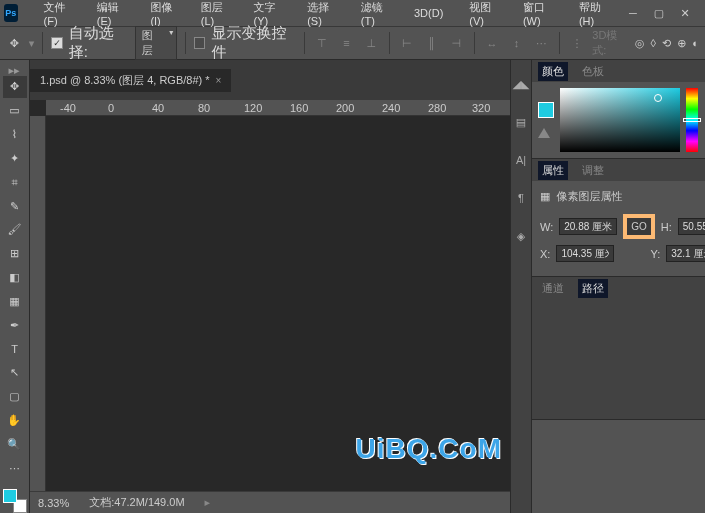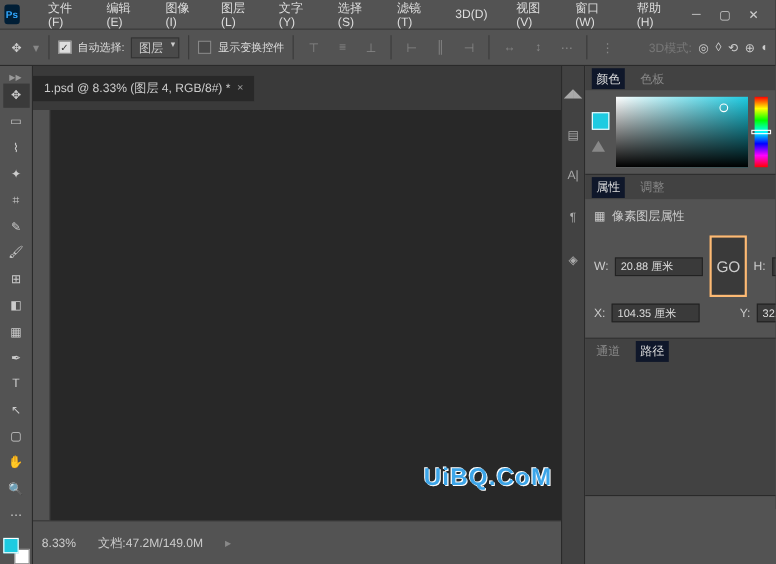--- a/index.html
+++ b/index.html
@@ -5,21 +5,21 @@
 *{margin:0;padding:0;box-sizing:border-box;font-family:"Microsoft YaHei",Arial,sans-serif;font-size:11px;color:#ccc;user-select:none}
 body{width:705px;height:513px;background:#535353;overflow:hidden}
 .menubar{height:26px;background:#535353;display:flex;align-items:center;padding:0 4px;gap:14px}
 .ps-logo{width:18px;height:18px;background:#001e36;border-radius:3px;display:flex;align-items:center;justify-content:center;color:#31a8ff;font-weight:bold;font-size:9px;margin-right:6px}
 .menu-item{padding:3px 6px;color:#ddd;font-size:11px}
 .win-controls{margin-left:auto;display:flex;gap:14px;padding-right:10px}
 .win-btn{width:12px;height:12px;display:flex;align-items:center;justify-content:center;color:#ccc}
 .optbar{height:34px;background:#535353;border-top:1px solid #383838;border-bottom:1px solid #2a2a2a;display:flex;align-items:center;padding:0 6px;gap:6px}
 .tool-ind{width:18px;height:18px;display:flex;align-items:center;justify-content:center}
 .chk{width:12px;height:12px;border:1px solid #888;background:#ddd;display:flex;align-items:center;justify-content:center;font-size:9px;color:#333}
-.opt-label{color:#ddd;font-size:10px}
+.opt-label{color:#ddd;font-size:15px}
 .dd{background:#4a4a4a;border:1px solid #333;padding:1px 14px 1px 6px;position:relative;font-size:11px}
 .dd:after{content:"▾";position:absolute;right:3px;top:1px;font-size:8px}
 .sep{width:1px;height:22px;background:#3a3a3a;margin:0 2px}
 .align-btn{width:20px;height:20px;display:flex;align-items:center;justify-content:center;color:#888}
 .threed{margin-left:auto;color:#777;font-size:11px}
 .threed-icons{display:flex;gap:6px;color:#666}
 .main{display:flex;height:453px}
 .toolbar{width:30px;background:#535353;border-right:1px solid #2a2a2a;display:flex;flex-direction:column;align-items:center;padding-top:4px;gap:2px}
 .tool{width:24px;height:22px;display:flex;align-items:center;justify-content:center;color:#ccc;position:relative}
 .tool.active{background:#3a3a3a}
@@ -32,43 +32,43 @@
 .doctab .x{color:#999;font-size:10px}
 .ruler-h{height:16px;background:#535353;border-bottom:1px solid #333;display:flex;align-items:flex-end;font-size:8px;color:#aaa;position:relative;margin-left:16px}
 .ruler-h span{position:absolute;bottom:1px}
 .ruler-v{width:16px;background:#535353;border-right:1px solid #333}
 .canvas-wrap{flex:1;display:flex}
 .canvas-bg{flex:1;background:#282828;display:flex;align-items:center;justify-content:center;position:relative}
 .artboard{width:298px;height:190px;background:linear-gradient(160deg,#0a4a6e 0%,#072e42 100%);display:flex;align-items:center;justify-content:center;margin-top:-30px}
 .kl-text{font-size:82px;font-weight:900;font-family:Arial Black,sans-serif;letter-spacing:4px;position:relative}
 .kl-k{color:#ff7db8;text-shadow:0 0 3px #ff4a9e,1px 1px 0 #2a5a7a,-1px -1px 0 #2a5a7a;-webkit-text-stroke:2px #4a7a8a}
 .kl-l{color:#4ae8ff;text-shadow:0 0 3px #1ecbe1,1px 1px 0 #2a5a7a,-1px -1px 0 #2a5a7a;-webkit-text-stroke:2px #4a7a8a}
-.statusbar{height:40px;background:#535353;border-top:1px solid #3a3a3a;display:flex;align-items:center;padding:0 8px;gap:20px;font-size:10px;color:#ccc}
+.statusbar{height:22px;background:#535353;border-top:1px solid #3a3a3a;display:flex;align-items:center;padding:0 8px;gap:20px;font-size:10px;color:#ccc}
 .panels{width:195px;background:#535353;display:flex}
 .vtab-col{width:30px;background:#424242;border-left:1px solid #2a2a2a;border-right:1px solid #2a2a2a;display:flex;flex-direction:column;align-items:center;padding-top:14px;gap:18px}
 .vtab{width:20px;height:20px;color:#aaa;display:flex;align-items:center;justify-content:center}
 .panel-stack{flex:1;display:flex;flex-direction:column;background:#535353}
 .panel{border-bottom:1px solid #2a2a2a}
 .panel-tabs{height:22px;background:#424242;display:flex;align-items:center;padding:0 6px;gap:10px;font-size:10px}
 .ptab{color:#888;padding:2px 4px}
 .ptab.active{color:#ddd;background:#0f172a}
 .color-body{padding:6px;display:flex;gap:6px;align-items:center}
 .mini-sw{display:flex;flex-direction:column;gap:10px}
 .mini-fg{width:16px;height:16px;background:#1ecbe1;border:1px solid #fff}
 .mini-bg-tri{width:0;height:0;border-left:6px solid transparent;border-right:6px solid transparent;border-bottom:10px solid #888}
 .picker{width:120px;height:64px;background:linear-gradient(to bottom,rgba(0,0,0,0) 0%,#000 100%),linear-gradient(to right,#fff 0%,#1ecbe1 100%);position:relative}
 .picker-ring{position:absolute;width:8px;height:8px;border:1px solid #fff;border-radius:50%;right:18px;top:6px}
 .hue{width:12px;height:64px;background:linear-gradient(to bottom,#f00,#ff0,#0f0,#0ff,#00f,#f0f,#f00);position:relative}
 .hue-ind{position:absolute;left:-3px;width:18px;height:4px;border:1px solid #fff;top:30px}
 .prop-body{padding:8px;font-size:10px;color:#ccc}
 .prop-row{display:flex;align-items:center;gap:6px;margin-bottom:6px}
-.prop-input{background:#3a3a3a;border:1px solid #222;padding:2px 4px;width:80px;font-size:10px;color:#ddd}
-.link-btn{background:#3a3a3a;border:2px solid #fdba74;padding:18px 4px;font-size:14px}
+.prop-input{background:#3a3a3a;border:1px solid #222;padding:2px 4px;width:58px;font-size:10px;color:#ddd}
+.link-btn{background:#3a3a3a;border:4px solid #fdba74;padding:3px 4px;font-size:10px}
 .layers-body{height:120px;background:#424242}
-.watermark{position:absolute;right:8px;bottom:26px;font-family:Arial,sans-serif;font-size:22px;font-weight:bold;color:#3da5e8;text-shadow:1px 1px 0 #fff,-1px -1px 0 #fff;letter-spacing:1px}
+.watermark{position:absolute;right:8px;bottom:26px;font-family:Arial,sans-serif;font-size:28px;font-weight:bold;color:#3da5e8;text-shadow:1px 1px 0 #fff,-1px -1px 0 #fff;letter-spacing:1px}
 .expand-btn{width:12px;height:10px;color:#999}
 </style>
 </head>
 <body>
 
 <div class="menubar">
   <div class="ps-logo">Ps</div>
   <div class="menu-item">文件(F)</div>
   <div class="menu-item">编辑(E)</div>
   <div class="menu-item">图像(I)</div>
@@ -147,20 +147,32 @@
     </div>
   </div>
 
   <div class="docarea">
     <div class="tabbar">
       <div class="doctab">
         <span>1.psd @ 8.33% (图层 4, RGB/8#) *</span>
         <span class="x">×</span>
       </div>
     </div>
+    <div class="ruler-h">
+      <span style="left:14px">-40</span>
+      <span style="left:62px">0</span>
+      <span style="left:106px">40</span>
+      <span style="left:152px">80</span>
+      <span style="left:198px">120</span>
+      <span style="left:244px">160</span>
+      <span style="left:290px">200</span>
+      <span style="left:336px">240</span>
+      <span style="left:382px">280</span>
+      <span style="left:426px">320</span>
+    </div>
     <div class="canvas-wrap">
       <div class="ruler-v"></div>
       <div class="canvas-bg">
         <div class="watermark">UiBQ.CoM</div>
       </div>
     </div>
     <div class="statusbar">
       <span>8.33%</span>
       <span>文档:47.2M/149.0M</span>
       <span style="color:#888">▸</span>

